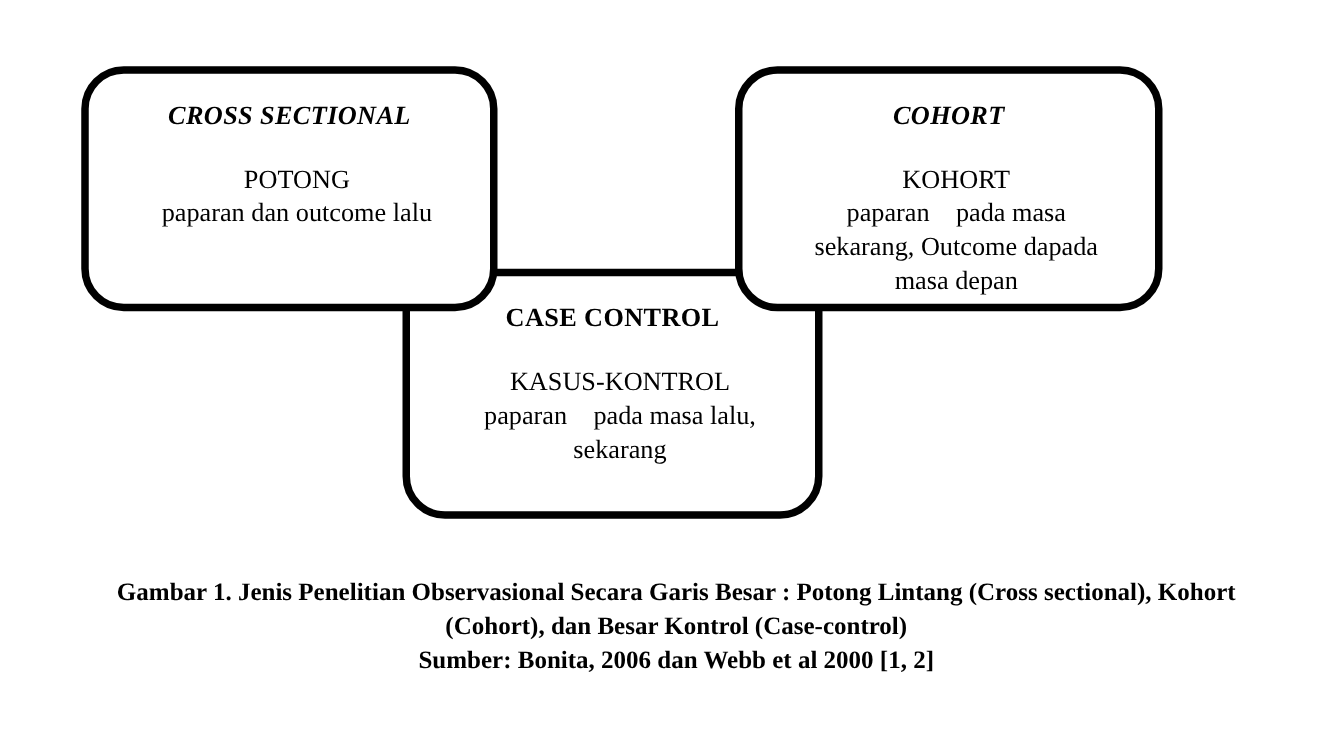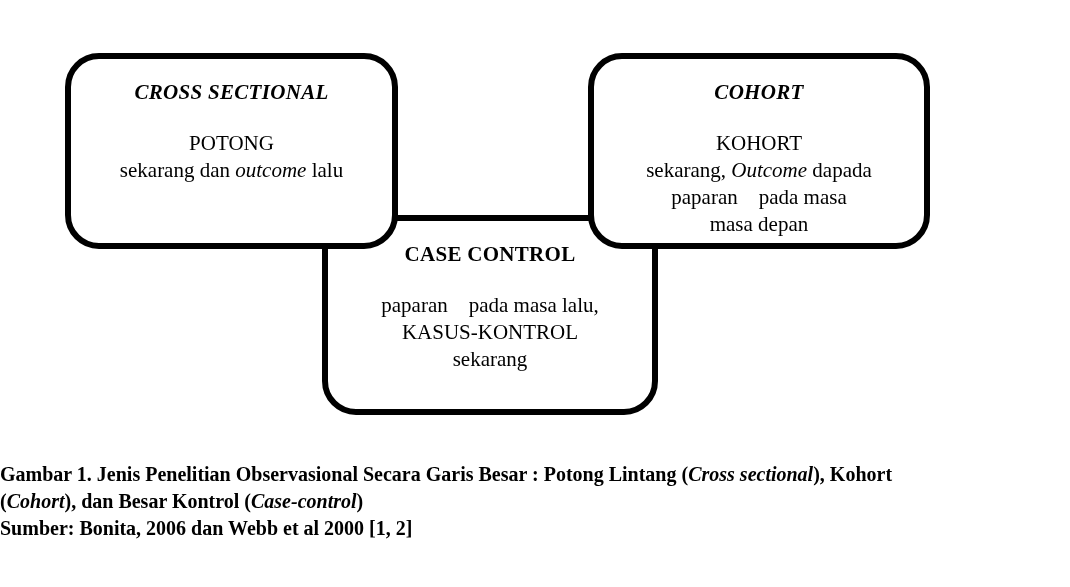--- a/index.html
+++ b/index.html
@@ -29,60 +29,61 @@
     font-weight: bold;
     line-height: 25px;
     letter-spacing: 0.3px;
   }
   .box-title.it-title { font-style: italic; }
   .box-body {
     margin-top: 25px;
     font-size: 21px;
     line-height: 27px;
   }
-  .t-line { white-space: pre-wrap; }
-  .it { font-style: italic; }
+  .t-line { white-space: pre-wrap; margin-left: 12px; }
+  .it { }
   .caption {
     position: absolute;
     left: 0;
     top: 461px;
     width: 1070px;
+    text-align: center;
     font-size: 20px;
     font-weight: bold;
     line-height: 27px;
   }
 </style>
 </head>
 <body>
 
 <div class="stage">
 
   <div class="box box-case">
     <div class="box-title">CASE CONTROL</div>
     <div class="box-body">
+        <div class="t-line"><span>KASUS-KONTROL</span></div>
         <div class="t-line"><span>paparan    pada masa lalu,</span></div>
-        <div class="t-line"><span>KASUS-KONTROL</span></div>
         <div class="t-line"><span>sekarang</span></div>
       </div>
   </div>
 
   <div class="box box-cross">
     <div class="box-title it-title">CROSS SECTIONAL</div>
     <div class="box-body">
         <div class="t-line"><span>POTONG</span></div>
-        <div class="t-line"><span>sekarang dan </span><span class="it">outcome</span><span> lalu</span></div>
+        <div class="t-line"><span>paparan dan </span><span class="it">outcome</span><span> lalu</span></div>
       </div>
   </div>
 
   <div class="box box-cohort">
     <div class="box-title it-title">COHORT</div>
     <div class="box-body">
         <div class="t-line"><span>KOHORT</span></div>
+        <div class="t-line"><span>paparan    pada masa</span></div>
         <div class="t-line"><span>sekarang, </span><span class="it">Outcome</span><span> dapada</span></div>
-        <div class="t-line"><span>paparan    pada masa</span></div>
         <div class="t-line"><span>masa depan</span></div>
       </div>
   </div>
 
   <div class="caption">
       <div class="t-line"><span>Gambar 1. Jenis Penelitian Observasional Secara Garis Besar : Potong Lintang (</span><span class="it">Cross sectional</span><span>), Kohort</span></div>
       <div class="t-line"><span>(</span><span class="it">Cohort</span><span>), dan Besar Kontrol (</span><span class="it">Case-control</span><span>)</span></div>
       <div class="t-line"><span>Sumber: Bonita, 2006 dan Webb et al 2000 [1, 2]</span></div>
     </div>
 

